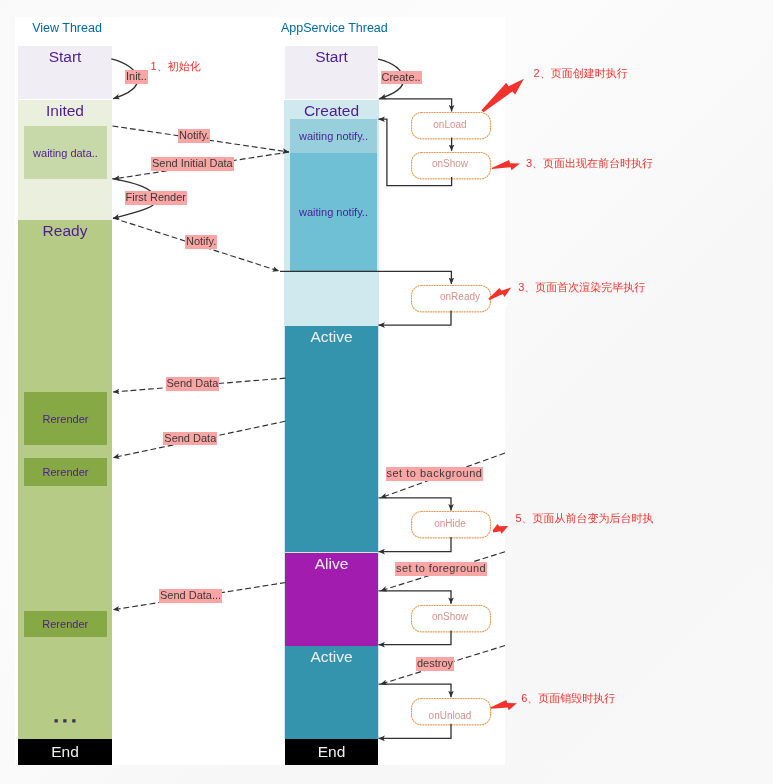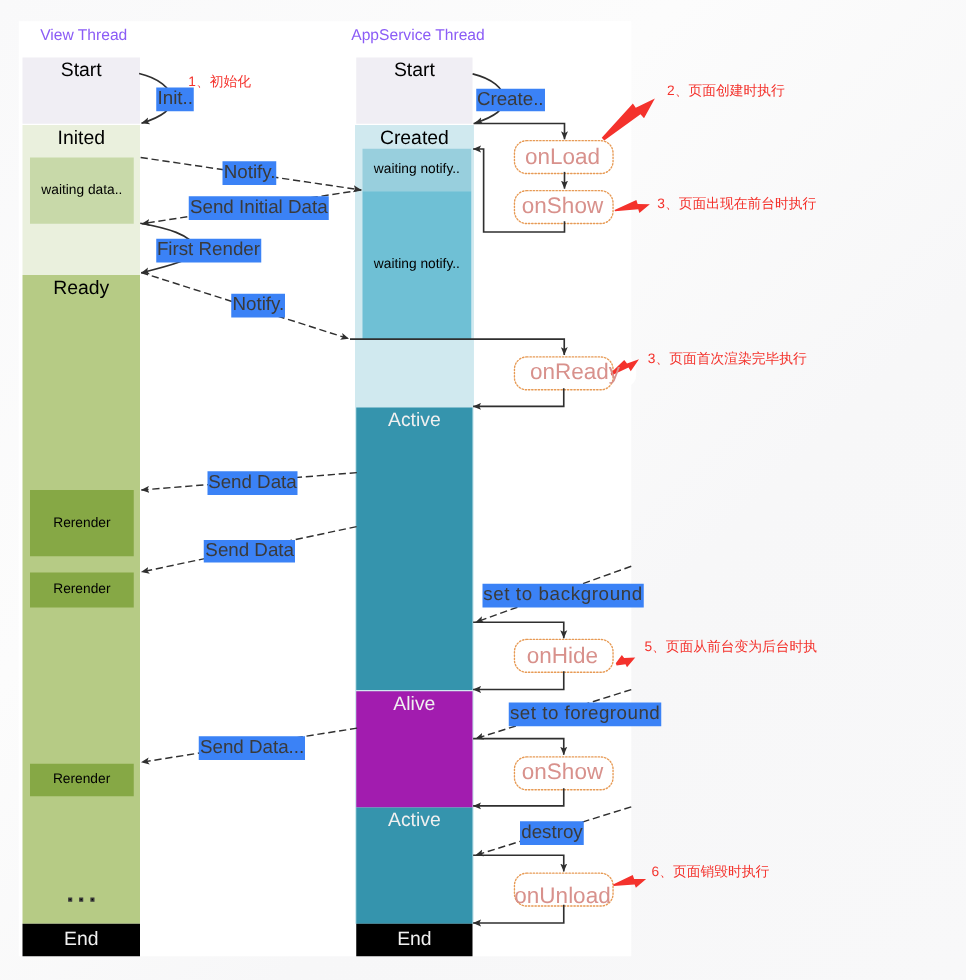--- a/index.html
+++ b/index.html
@@ -2,36 +2,36 @@
 <html><head>
 <meta charset="utf-8">
 <style>
   html,body{margin:0;padding:0;}
   body{width:773px;height:784px;overflow:hidden;
        background:linear-gradient(135deg,#f9f9fa 0%,#fcfcfc 35%,#f7f7f8 65%,#f8f8f9 100%);
        font-family:"Liberation Sans",sans-serif;}
   #root{position:relative;width:773px;height:784px;}
   #page{position:absolute;left:15px;top:17px;width:490px;height:748px;background:#fff;}
   svg{position:absolute;left:0;top:0;pointer-events:none;}
-  .thread-title{position:absolute;text-align:center;font-size:12.5px;color:#8b5cf6;white-space:nowrap;}
+  .thread-title{position:absolute;text-align:center;font-size:12.5px;color:#0369a1;white-space:nowrap;}
   .blk{position:absolute;}
   .blk-lbl{position:absolute;left:0;right:0;text-align:center;white-space:nowrap;line-height:1;}
   .blk-lbl.big{font-size:15.5px;top:3.5px;}
   .blk-lbl.endlbl{top:5.2px;}
   .blk-lbl.small{font-size:11px;top:50%;transform:translateY(-50%);}
-  .dark{color:#000000;}
+  .dark{color:#4c1d95;}
   .light{color:#f0f0f0;}
   .dots{letter-spacing:4.6px;font-size:17px;font-weight:bold;text-indent:4.6px;-webkit-text-stroke:1.1px #3d3d3d;}
   .lcbox{position:absolute;background:#fff;border-radius:10px;
          display:flex;align-items:center;justify-content:center;}
-  .lcbox span{font-size:18px;color:#d8918c;line-height:1;position:relative;z-index:2;}
+  .lcbox span{font-size:10px;color:#d8918c;line-height:1;position:relative;z-index:2;}
   .lcbox svg{position:absolute;left:0;top:0;overflow:visible;}
   .lcbox svg rect{fill:#fff;stroke:#e79a54;stroke-width:1.1;stroke-dasharray:1.1 1.5;stroke-linecap:round;}
-  .elbl{position:absolute;font-size:15px;color:#3a3a3a;white-space:nowrap;line-height:1.25;
-        background:#3b82f6;padding:0 1px;box-shadow:0 0 0 0 #fff;}
+  .elbl{position:absolute;font-size:11px;color:#3a3a3a;white-space:nowrap;line-height:1.25;
+        background:#fca5a5;padding:0 1px;box-shadow:0 0 0 0 #fff;}
   .anno{position:absolute;font-size:11px;line-height:1.2;color:#f4322c;white-space:nowrap;}
   svg .solid path{fill:none;stroke:#2f2f2f;stroke-width:1.3;}
   svg .dashed path{fill:none;stroke:#2f2f2f;stroke-width:1.15;stroke-dasharray:5.8 3;}
 </style>
 </head>
 <body>
 
 <div id="root">
   <div id="page"></div>
 
@@ -174,21 +174,21 @@
 
   <div class="elbl" style="left:125px;top:70px;">Init..</div>
   <div class="elbl" style="left:380.5px;top:70.5px;">Create..</div>
   <div class="elbl" style="left:178px;top:128.8px;">Notify.</div>
   <div class="elbl" style="left:151px;top:157px;">Send Initial Data</div>
   <div class="elbl" style="left:124.5px;top:191px;">First Render</div>
   <div class="elbl" style="left:185px;top:235.3px;">Notify.</div>
   <div class="elbl" style="left:165.5px;top:377.3px;">Send Data</div>
   <div class="elbl" style="left:163.3px;top:431.7px;">Send Data</div>
   <div class="elbl" style="left:385.5px;top:467.4px;letter-spacing:0.5px;">set to background</div>
-  <div class="elbl" style="left:407px;top:562.4px;letter-spacing:0.4px;text-align:center;">set to foreground</div>
+  <div class="elbl" style="left:395px;top:562.4px;letter-spacing:0.4px;text-align:center;">set to foreground</div>
   <div class="elbl" style="left:159px;top:589.2px;">Send Data...</div>
   <div class="elbl" style="left:416px;top:657.4px;">destroy</div>
 
   <svg width="773" height="784" class="redlayer">
     <g fill="#f4322c">
       <path d="M481.4,110.2 L506.3,82.7 L508.6,86.2 L523.9,78.7 L515.2,94.5 L512.4,91.4 L483.4,112.3 Z"></path>
       <path d="M491.6,167.9 L509.1,159.9 L510.1,163.2 L519.9,163.4 L511.5,170.3 L510.6,167.3 L492.0,169.0 Z"></path>
       <path d="M488.5,298.4 L499.4,287.9 L501.6,290.7 L511.2,287.4 L504.6,296.9 L502.8,294.0 L489.2,300.3 Z"></path>
       <path d="M492.6,530.6 L497.5,523.9 L499.3,526.3 L508.2,525.9 L501.6,533.8 L500.4,531.3 L493.3,532.4 Z"></path>
       <path d="M490.4,707.6 L506.2,699.9 L507.3,703.1 L516.9,703.2 L508.7,710.2 L507.7,707.5 L490.9,708.8 Z"></path>

